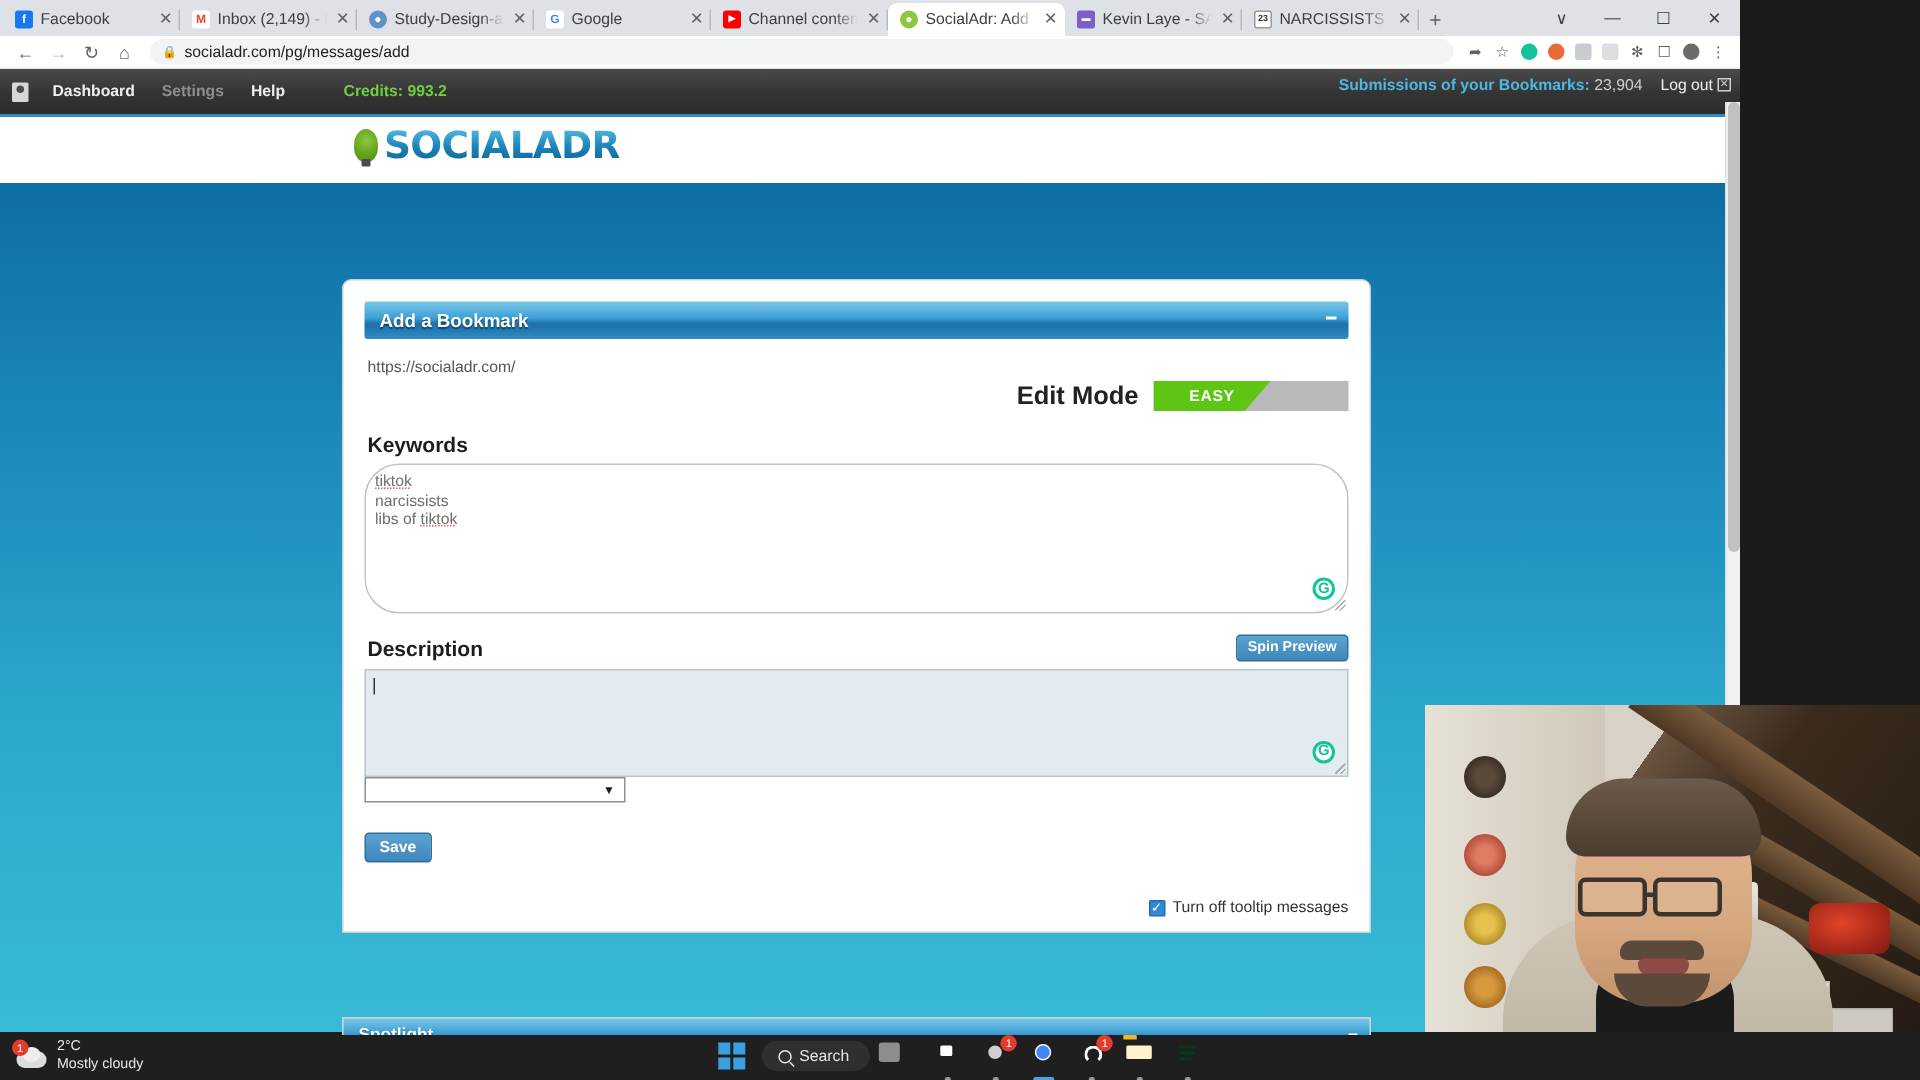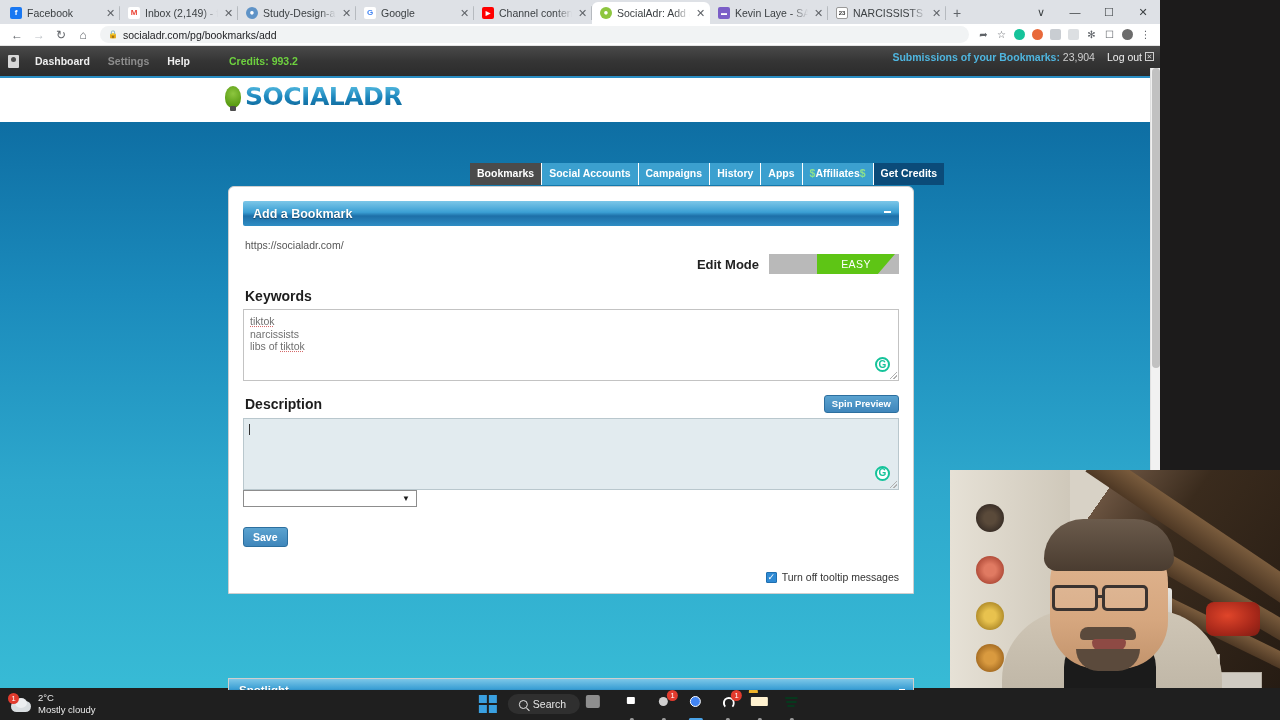--- a/index.html
+++ b/index.html
@@ -185,21 +185,21 @@
   }
 
   
   .siteheader {
     position: relative;
     height: 44px;
     background: #ffffff;
     display: flex; align-items: center;
   }
   .logo {
-    position: absolute; left: 225px; top: 4px;
+    position: absolute; left: 236px; top: 4px;
     display: flex; align-items: center; gap: 4px;
   }
   .logo .bulb {
     width: 16px; height: 22px;
     background: radial-gradient(circle at 50% 35%, #8dc63f 0%, #5a9c14 70%);
     border-radius: 50% 50% 45% 45%;
     position: relative;
   }
   .logo .bulb::after {
     content: ""; position: absolute; left: 5px; bottom: -3px;
@@ -265,37 +265,36 @@
     font-size: 10.5px; color: #555;
     margin: 13px 0 0 2px;
   }
 
   .editmode {
     display: flex; align-items: center; justify-content: flex-end;
     gap: 10px;
     margin-top: 3px;
     padding-right: 0;
   }
-  .editmode .lbl { font-size: 13px; font-weight: bold; color: #222; }
+  .editmode .lbl { font-size: 17px; font-weight: bold; color: #222; }
   .slider {
     width: 130px; height: 20px;
     background: #b9b9b9;
     position: relative;
     overflow: hidden;
   }
   .slider .easy {
     position: absolute; left: 0; top: 0;
     width: 78px; height: 20px;
     background: #5ec515;
     color: #ffffff;
-    font-size: 10.5px; font-weight: normal;
+    font-size: 10.5px; font-weight: bold;
     display: flex; align-items: center; justify-content: center;
     letter-spacing: .4px;
     clip-path: polygon(0 0, 100% 0, 78% 100%, 0 100%);
-    margin-left: 48px;
   }
 
   .fieldlabel {
     font-size: 14px; font-weight: bold; color: #1d1d1d;
     margin: 14px 0 5px 2px;
   }
   .fieldlabel.withbtn { display: flex; align-items: center; justify-content: space-between; }
   .spinpreview {
     font-size: 9.5px; font-weight: bold; color: #fff;
     background: linear-gradient(to bottom, #5ba3d0 0%, #3f86bb 100%);
@@ -338,21 +337,21 @@
   .ta {
     width: 100%;
     border: 1px solid #c3c3c3;
     background: #ffffff;
     position: relative;
     font-size: 10.5px;
     color: #6f6f6f;
     padding: 5px 6px;
     line-height: 12.5px;
   }
-  .ta.keywords { height: 72px; }
+  .ta.keywords { height: 100px; border-radius: 23px; }
   .ta.descr {
     height: 72px;
     background: #e2ebef;
     border: 1px solid #b9c7cd;
     color: #333;
   }
   .ta .kw { display: block; }
   .ta .kw.spell {
     text-decoration: underline;
     text-decoration-style: dotted;
@@ -771,21 +770,21 @@
       </div>
     </div>
 
     <div class="omnibar">
       <span class="navbtn">←</span>
       <span class="navbtn dim">→</span>
       <span class="navbtn">↻</span>
       <span class="navbtn">⌂</span>
       <div class="urlbox">
         <span class="lock">🔒</span>
-        <span class="urltext">socialadr.com/pg/bookmarks/add</span>
+        <span class="urltext">socialadr.com/pg/messages/add</span>
       </div>
       <div class="omni-icons">
         <span class="oi">➦</span>
         <span class="oi">☆</span>
         <span class="oi">
             <i class="dotcircle" style="background:#15c39a"></i>
           </span>
         <span class="oi">
             <i class="dotcircle" style="background:#e8693a"></i>
           </span>
@@ -832,31 +831,20 @@
       <div class="pagebody">
         <div class="pagebg"></div>
 
         <div class="siteheader">
           <div class="logo">
             <span class="bulb"></span>
             <span class="word">SocialAdr</span>
           </div>
         </div>
 
-        <div class="mainnav">
-          <span class="nv sel">Bookmarks</span>
-          <span class="nv">Social Accounts</span>
-          <span class="nv">Campaigns</span>
-          <span class="nv">History</span>
-          <span class="nv">Apps</span>
-          <span class="nv">
-            <span class="dollar">$</span><span>Affiliates</span><span class="dollar">$</span>
-          </span>
-          <span class="nv credits">Get Credits</span>
-        </div>
 
         <div class="card">
           <div class="cardhead">
             <span>Add a Bookmark</span>
             <span class="collapse"></span>
           </div>
 
           <div class="sitelink">https://socialadr.com/</div>
 
           <div class="editmode">

